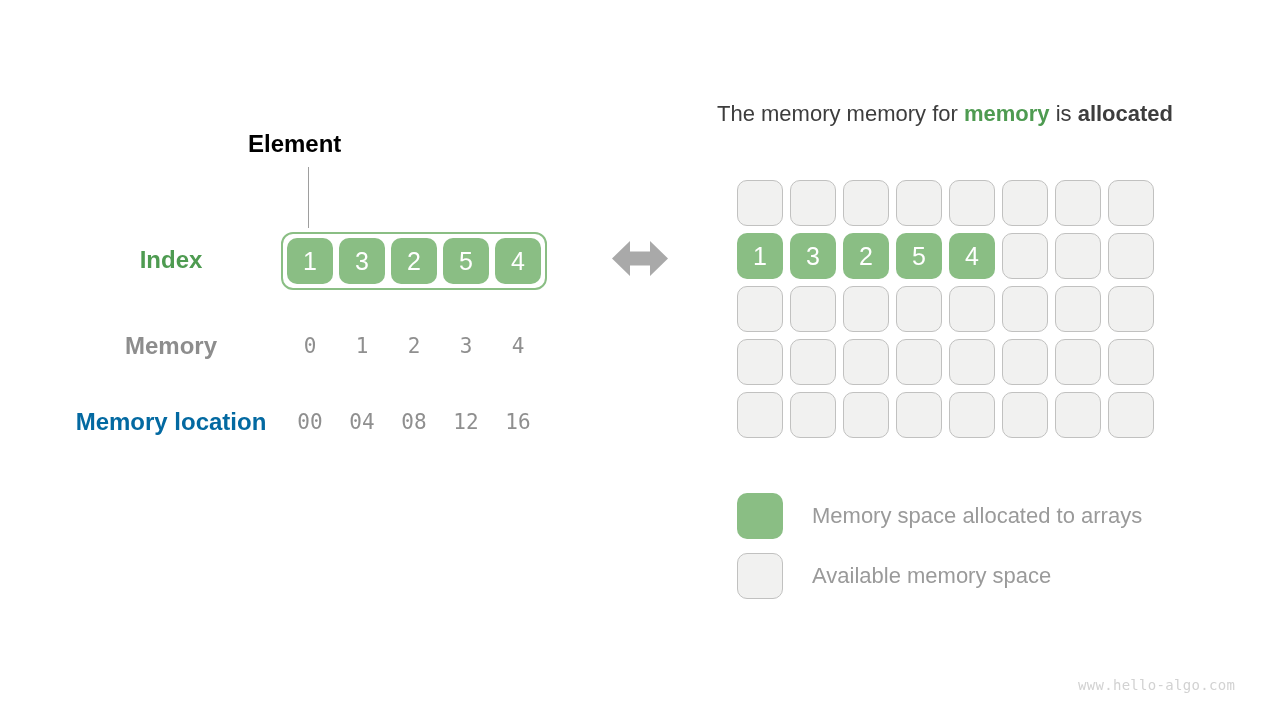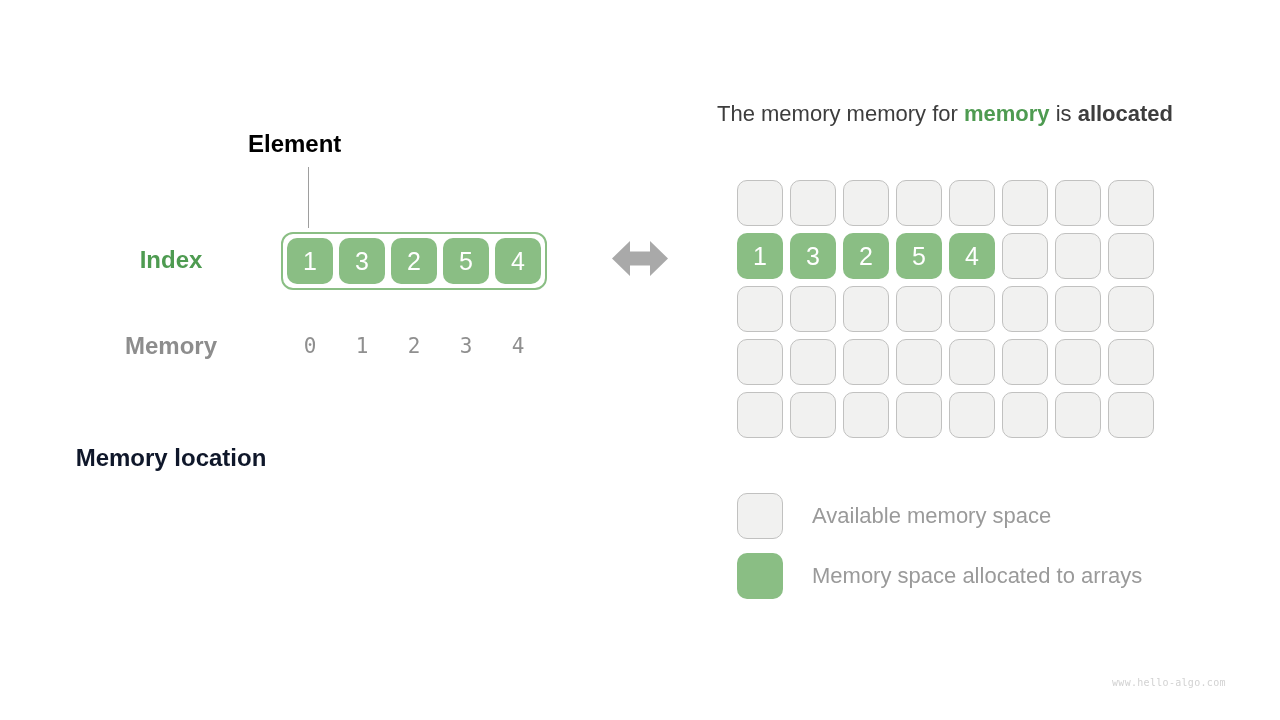--- a/index.html
+++ b/index.html
@@ -14,21 +14,21 @@
   }
   .connector{
     position:absolute;left:308px;top:167px;width:1px;height:61px;background:#9e9e9e;
   }
   .side-label{
     position:absolute;left:60px;width:222px;text-align:center;
     font-size:24px;font-weight:bold;line-height:26px;
   }
   .label-array{top:247px;color:#4e9b51;}
   .label-index{top:333px;color:#8d8d8d;}
-  .label-memory{top:409px;color:#0f172a;margin-top:36px;}
+  .label-memory{top:409px;color:#0369a1;}
   .array-box{
     position:absolute;left:281px;top:232px;
     display:flex;gap:6px;padding:4px;
     background:#ffffff;border:2px solid #8abe84;border-radius:12px;
   }
   .acell{
     width:46px;height:46px;border-radius:10px;background:#8abe84;
     display:flex;align-items:center;justify-content:center;
     color:#ffffff;font-size:25px;
   }
@@ -61,23 +61,23 @@
   .mcell.filled{
     background:#8abe84;border:none;color:#ffffff;font-size:25px;
   }
   .legend{position:absolute;left:737px;top:493px;}
   .legend-item{display:flex;align-items:center;gap:29px;margin-bottom:14px;}
   .swatch{width:46px;height:46px;border-radius:10px;box-sizing:border-box;flex:0 0 auto;}
   .swatch.available{background:#f1f1f0;border:1.5px solid #c1c1c0;}
   .swatch.allocated{background:#8abe84;}
   .legend-text{font-size:22px;color:#9a9a9a;}
   .watermark{
-    position:absolute;left:1112px;top:677px;
+    position:absolute;left:1078px;top:677px;
     font-family:"DejaVu Sans Mono","Liberation Mono",monospace;
-    font-size:10px;color:#d2d2d2;letter-spacing:0.3px;
+    font-size:14px;color:#d2d2d2;letter-spacing:0.3px;
   }
 </style>
 </head>
 <body>
 
 <div class="canvas">
 
   <div class="element-label">Element</div>
   <div class="connector"></div>
 
@@ -93,20 +93,27 @@
   <div class="side-label label-index">Memory</div>
   <div class="num-row index-row">
       <span>0</span>
       <span>1</span>
       <span>2</span>
       <span>3</span>
       <span>4</span>
     </div>
 
   <div class="side-label label-memory">Memory location</div>
+  <div class="num-row memory-row">
+      <span>00</span>
+      <span>04</span>
+      <span>08</span>
+      <span>12</span>
+      <span>16</span>
+    </div>
 
   <div class="arrow-wrap">
     <svg width="56" height="37" viewBox="0 0 56 37" xmlns="http://www.w3.org/2000/svg">
       <polygon points="0,18.5 18,1 18,11.5 38,11.5 38,1 56,18.5 38,36 38,25.5 18,25.5 18,36" fill="#a9a9a9"></polygon>
     </svg>
   </div>
 
   <div class="title">
     <span>The memory memory for </span><span class="hl">memory</span><span> is </span><span class="em">allocated</span>
   </div>
@@ -149,23 +156,23 @@
       <div class="mcell"></div>
       <div class="mcell"></div>
       <div class="mcell"></div>
       <div class="mcell"></div>
       <div class="mcell"></div>
       <div class="mcell"></div>
     </div>
 
   <div class="legend">
     <div class="legend-item">
+      <div class="swatch allocated"></div>
+      <div class="legend-text">Memory space allocated to arrays</div>
+    </div>
+    <div class="legend-item">
       <div class="swatch available"></div>
       <div class="legend-text">Available memory space</div>
-    </div>
-    <div class="legend-item">
-      <div class="swatch allocated"></div>
-      <div class="legend-text">Memory space allocated to arrays</div>
     </div>
   </div>
 
   <div class="watermark">www.hello-algo.com</div>
 </div>
 
 </body></html>

